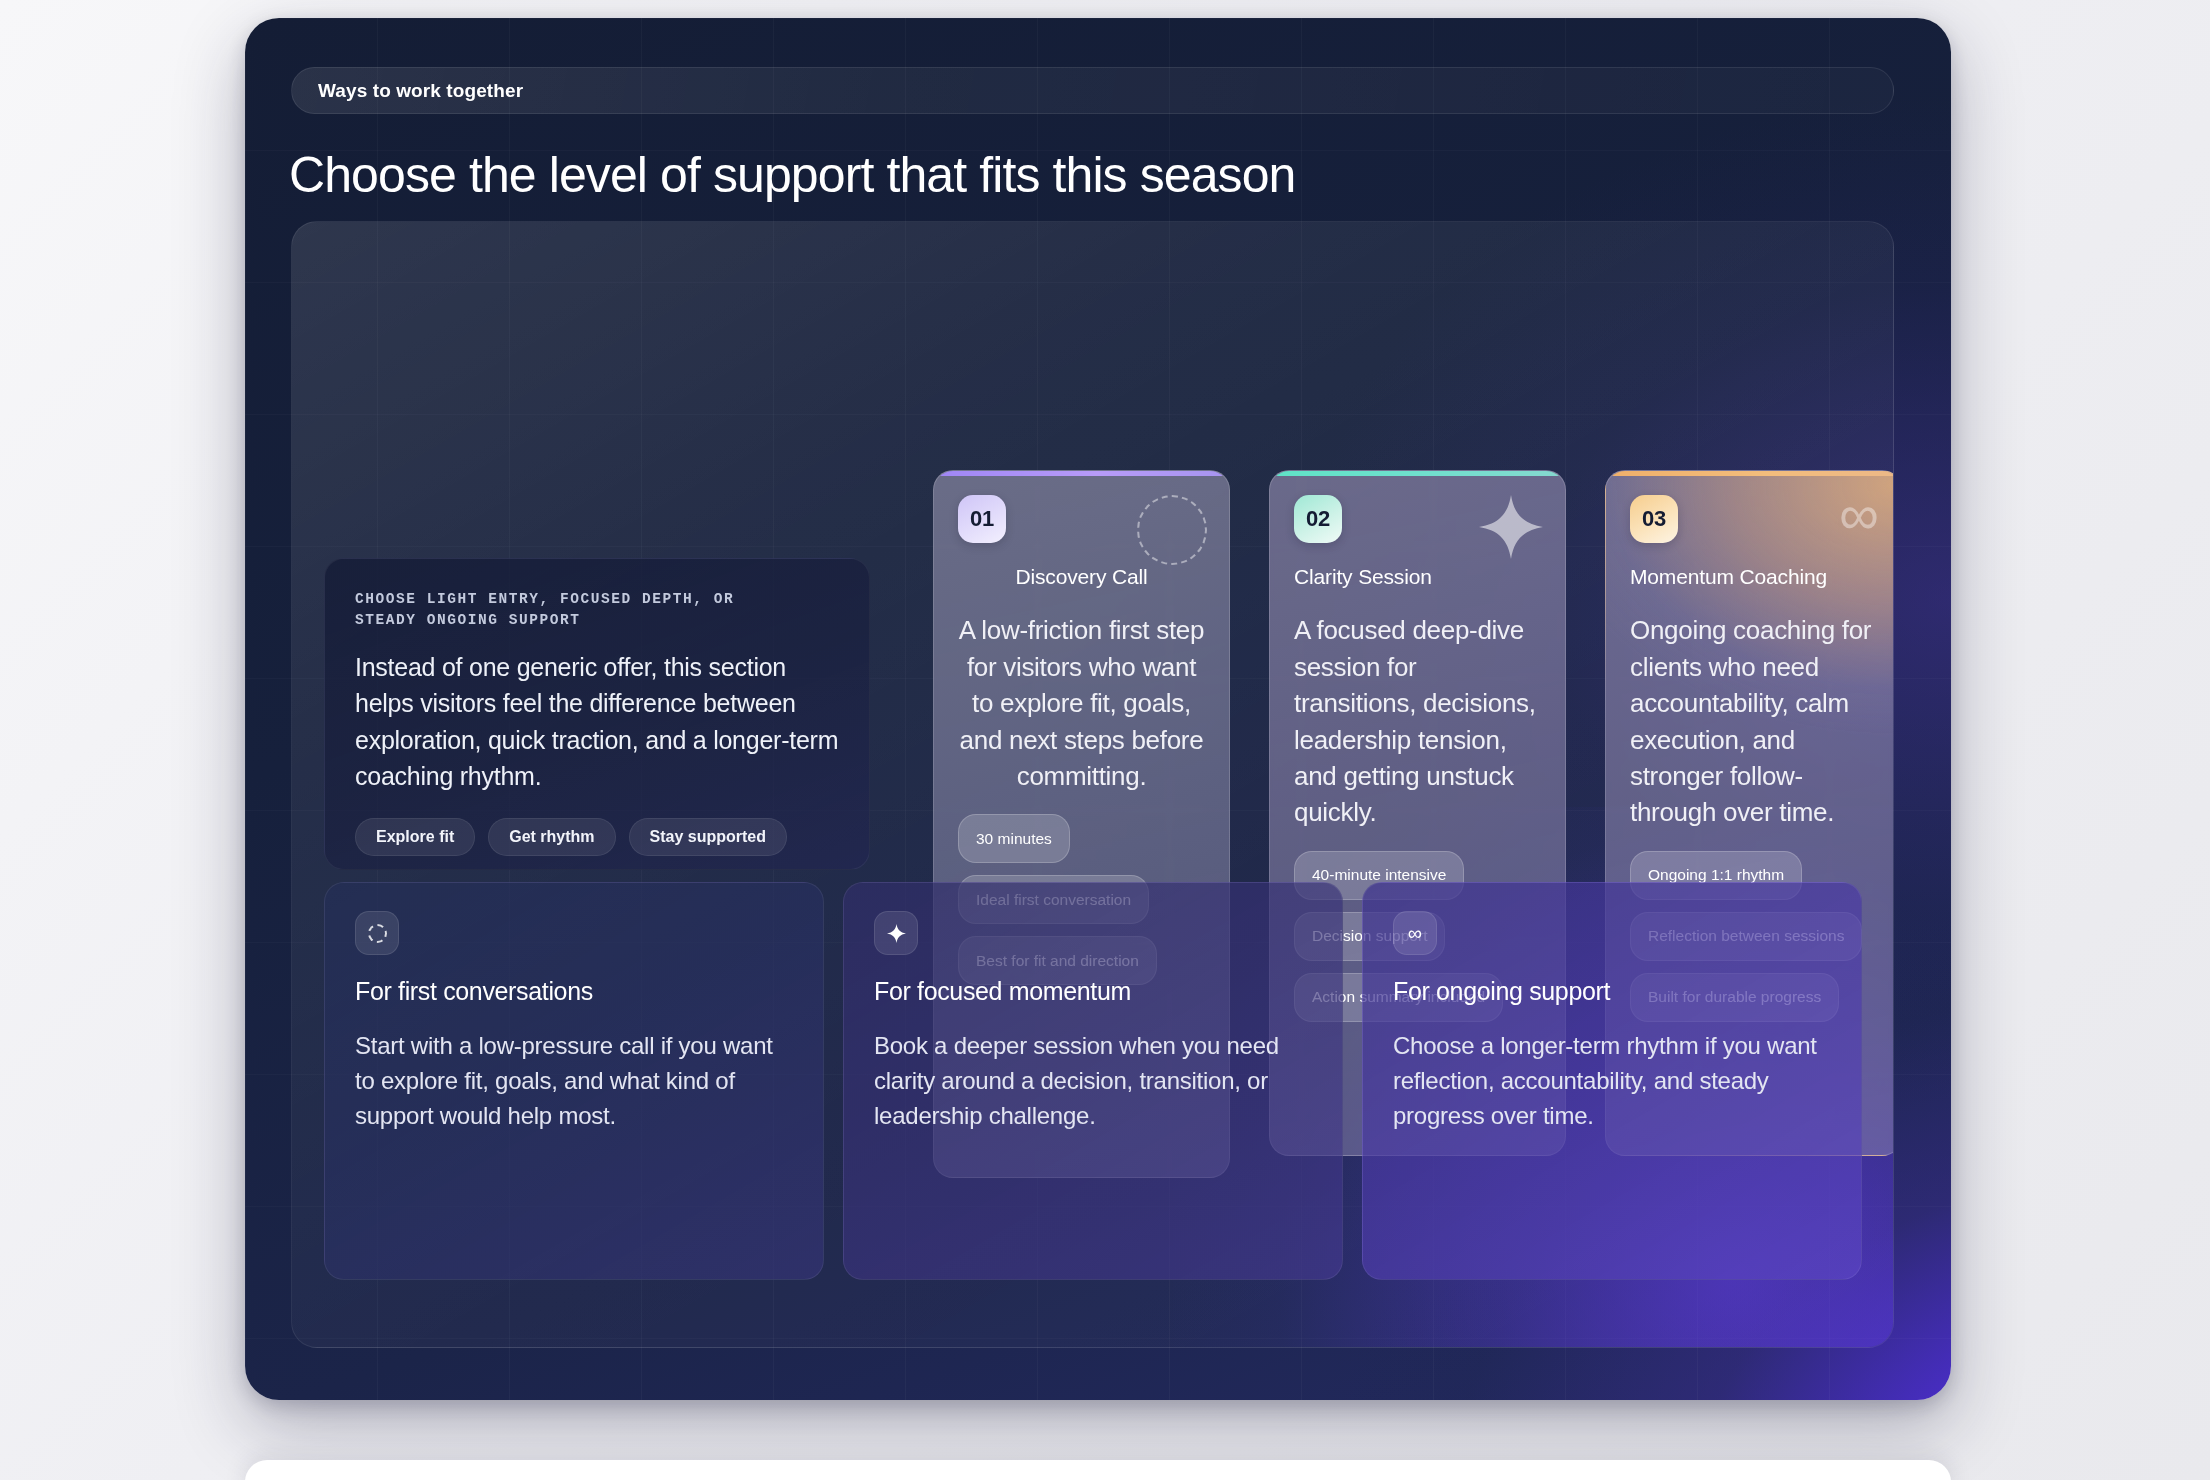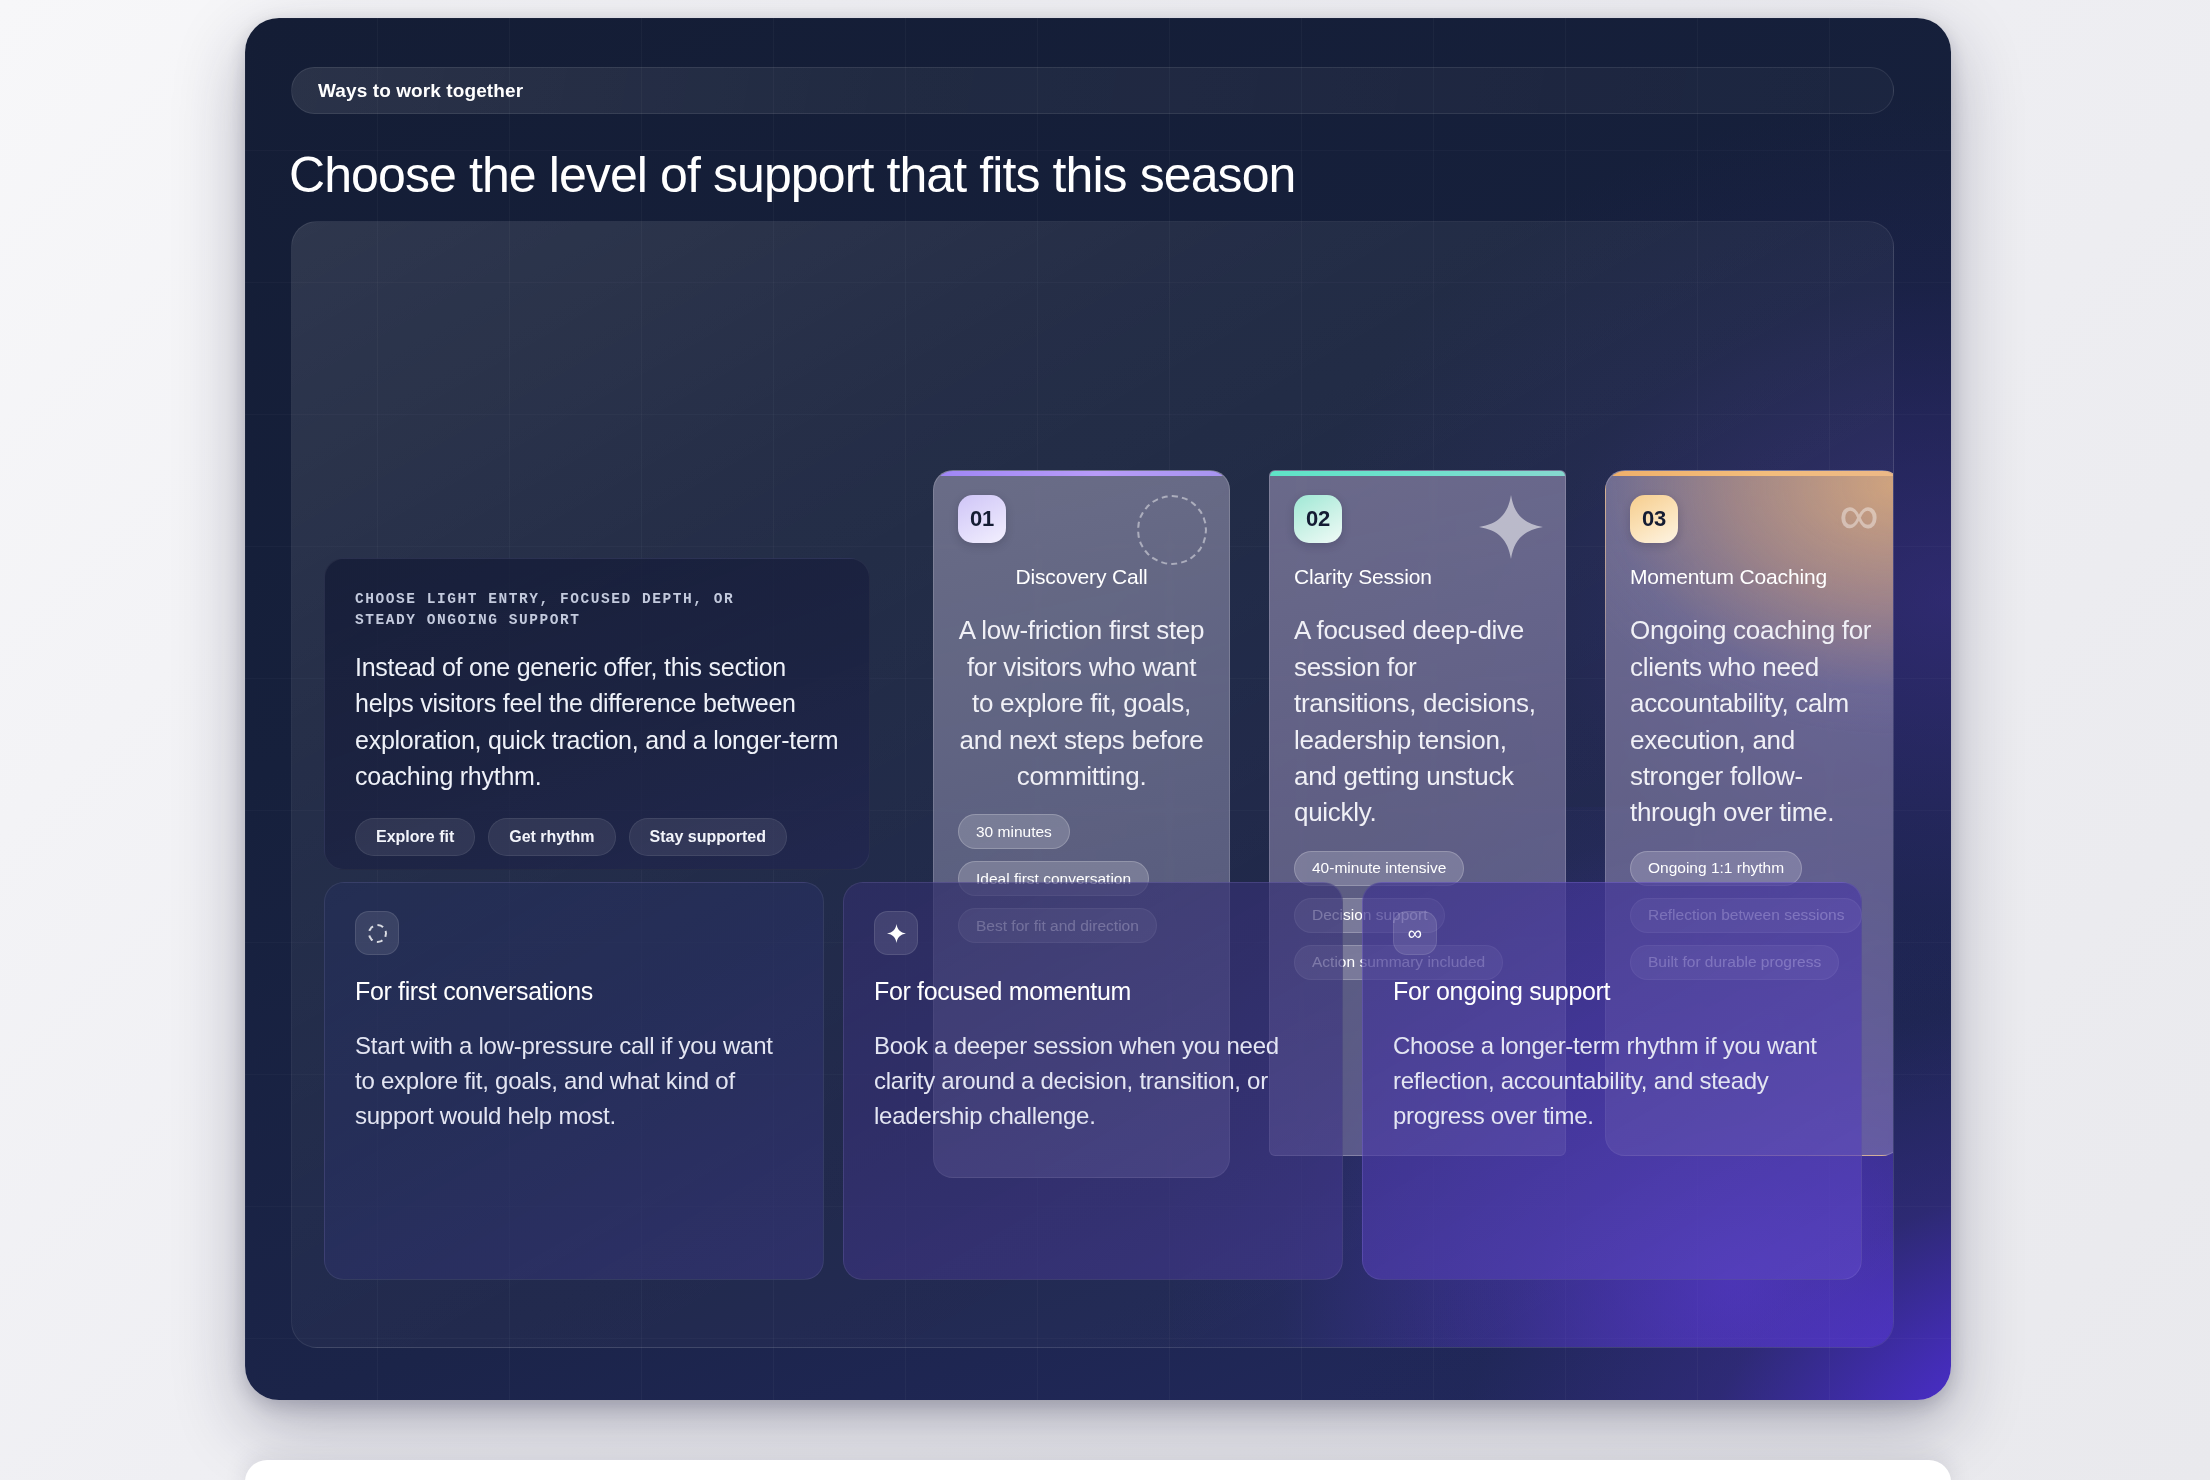--- a/index.html
+++ b/index.html
@@ -168,21 +168,20 @@
     height: 708px;
     background: linear-gradient(168deg, rgba(150,148,175,0.62) 0%, rgba(140,140,172,0.56) 48%, rgba(132,132,168,0.50) 100%);
     text-align: center;
   }
   .offer-1::before { background: linear-gradient(90deg, #9f86f5 0%, #b79bf8 55%, #a795f0 100%); }
 
   .offer-2 {
     left: 977px;
     height: 686px;
     background: linear-gradient(168deg, rgba(152,145,180,0.62) 0%, rgba(145,138,178,0.56) 48%, rgba(138,133,175,0.50) 100%);
-    border-radius: 6px;
   }
   .offer-2::before { background: linear-gradient(90deg, #5fe3c6 0%, #6fe0cd 50%, #86d8cf 100%); }
 
   .offer-3 {
     left: 1313px;
     height: 686px;
     background:
       radial-gradient(420px 300px at 98% 2%, rgba(246,186,118,0.72) 0%, rgba(236,176,120,0.40) 38%, rgba(170,150,180,0.08) 68%, rgba(0,0,0,0) 84%),
       linear-gradient(168deg, rgba(152,145,180,0.62) 0%, rgba(146,140,178,0.56) 48%, rgba(140,134,175,0.50) 100%);
   }
@@ -251,21 +250,21 @@
   .offer-chips {
     margin-top: 20px;
     display: flex;
     flex-direction: column;
     align-items: flex-start;
     gap: 12px;
     position: relative;
     z-index: 3;
   }
   .chip {
-    height: 35px;
+    height: 49px;
     padding: 12px 17px;
     border-radius: 18px;
     background: rgba(255,255,255,0.18);
     border: 1px solid rgba(255,255,255,0.20);
     color: #ffffff;
     font-size: 15.5px;
     display: flex;
     align-items: center;
     white-space: nowrap;
   }

